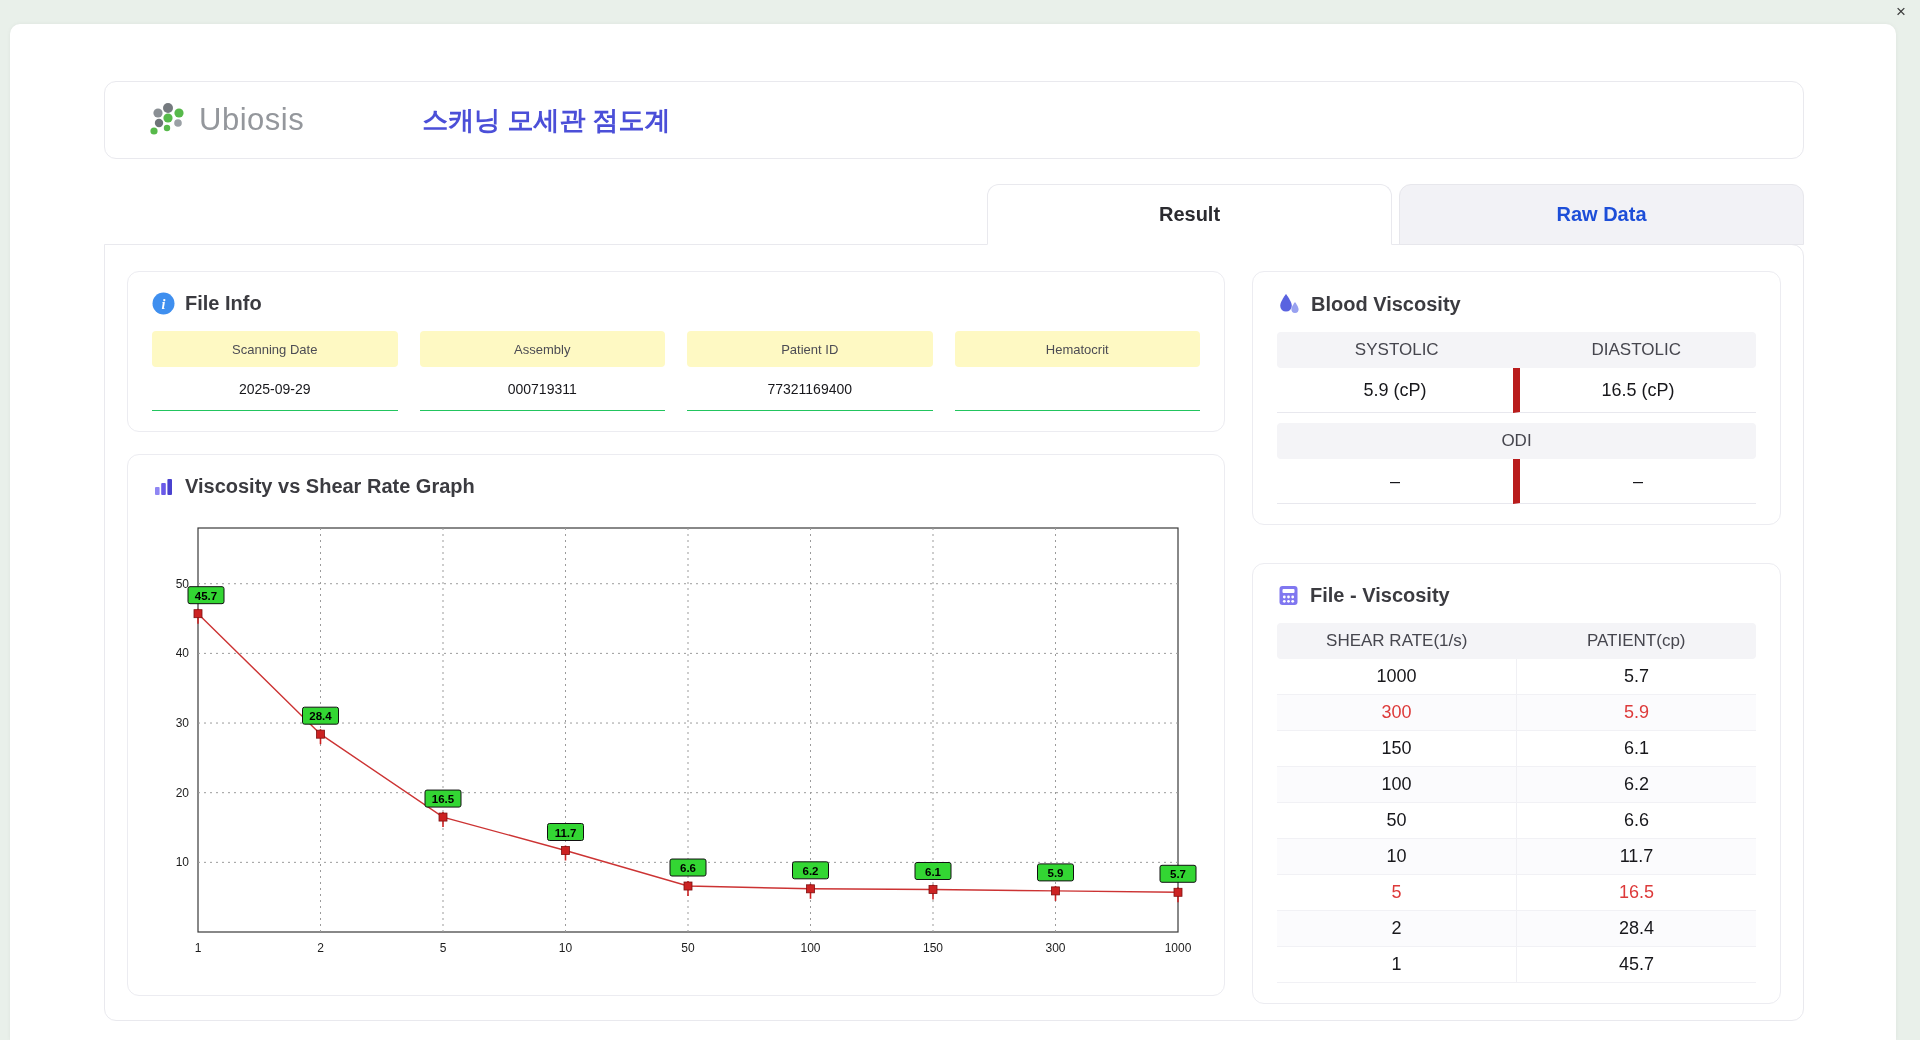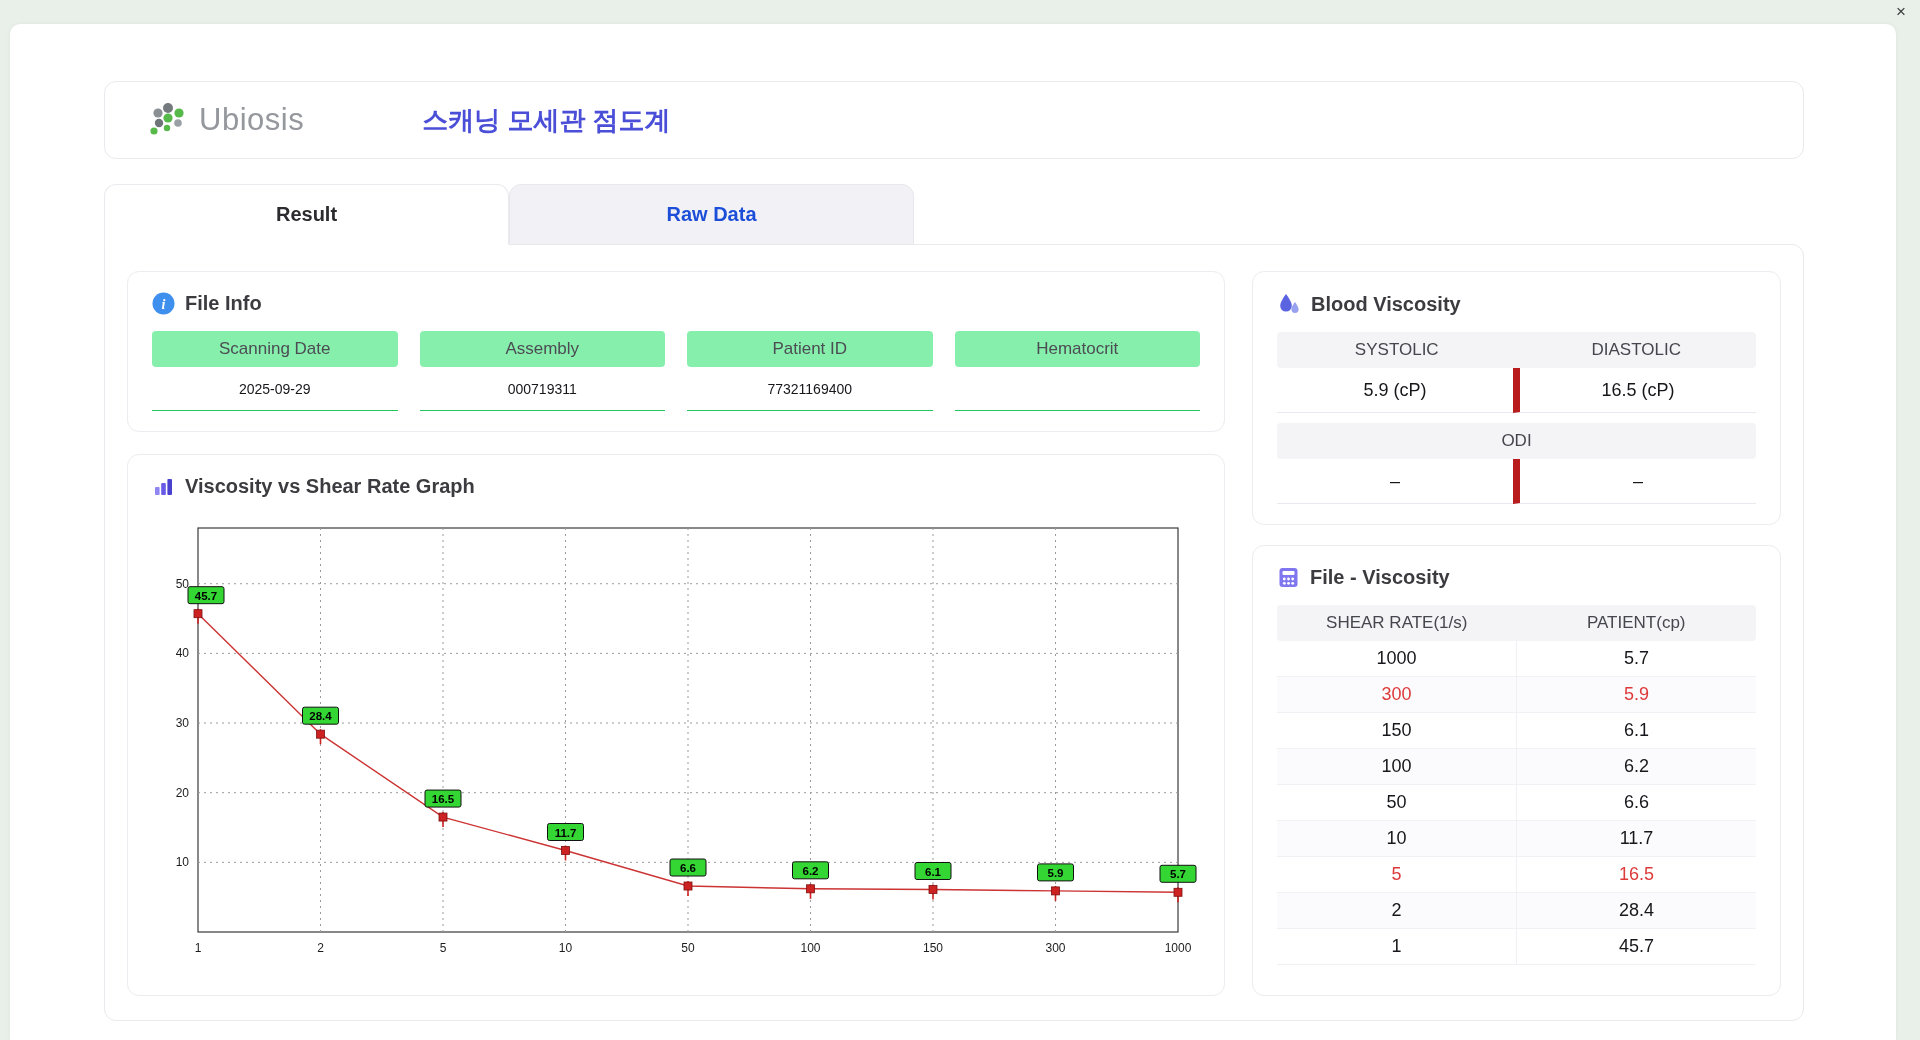--- a/index.html
+++ b/index.html
@@ -13,43 +13,43 @@
   .container { padding:57px 92px 0 94px; }
 
   
   .header-card { height:78px; border:1px solid #e9e9ee; border-radius:12px;
     display:flex; align-items:center; padding:0 42px; background:#fff; }
   .logo { display:flex; align-items:center; gap:8px; }
   .logo-text { font-size:31px; color:#94979c; letter-spacing:0.5px; }
   .app-title { margin-left:118px; font-size:26px; font-weight:bold; color:#4b4fd8; }
 
   
-  .tabs { display:flex; margin-top:25px; position:relative; z-index:2; margin-bottom:-1px; }
+  .tabs { display:flex; gap:7px; margin-top:25px; position:relative; z-index:2; margin-bottom:-1px;justify-content:flex-end; }
   .tab { width:405px; height:61px; display:flex; align-items:center; justify-content:center;
     font-size:20px; border-radius:12px 12px 0 0; cursor:pointer; }
   .tab.active { background:#fff; border:1px solid #e9e9ee; border-bottom:1px solid #ffffff;
     font-weight:bold; color:#2b2b30; }
   .tab.inactive { background:#f2f2f6; border:1px solid #e7e7ec; color:#1d4ed8; font-weight:bold; }
 
   
   .content-card { position:relative; z-index:1; border:1px solid #e9e9ee;
     border-radius:0 12px 12px 12px; background:#fff; height:777px;
     padding:26px 22px 24px 22px; display:flex; gap:27px; }
   .left-col { width:1098px; display:flex; flex-direction:column; gap:22px; }
-  .right-col { width:545px; display:flex; flex-direction:column; gap:20px; }
+  .right-col { width:545px; display:flex; flex-direction:column; gap:38px; }
 
   .card { border:1px solid #ececf1; border-radius:12px; background:#fff; padding:20px 24px; }
   .card-title { display:flex; align-items:center; gap:10px; font-size:20px; font-weight:bold;
     color:#3b3b40; margin-bottom:16px; }
 
   
   .fi-row { display:flex; gap:22px; }
   .fi-col { flex:1; }
-  .fi-head { height:36px; background:#86efac; border-radius:4px; display:flex; align-items:center;
-    justify-content:center; font-size:17px; color:#4c4c54; }
+  .fi-head { height:36px; background:#fef9c3; border-radius:4px; display:flex; align-items:center;
+    justify-content:center; font-size:13px; color:#4c4c54; }
   .fi-value { height:44px; display:flex; align-items:center; justify-content:center;
     font-size:14px; color:#17171b; border-bottom:1px solid #22c55e; }
 
   
   .graph-card { flex:1; }
   #chart-svg { display:block; margin-top:4px; }
 
   
   .bv-row { display:flex; }
   .bv-cell { flex:1; display:flex; align-items:center; justify-content:center; }

